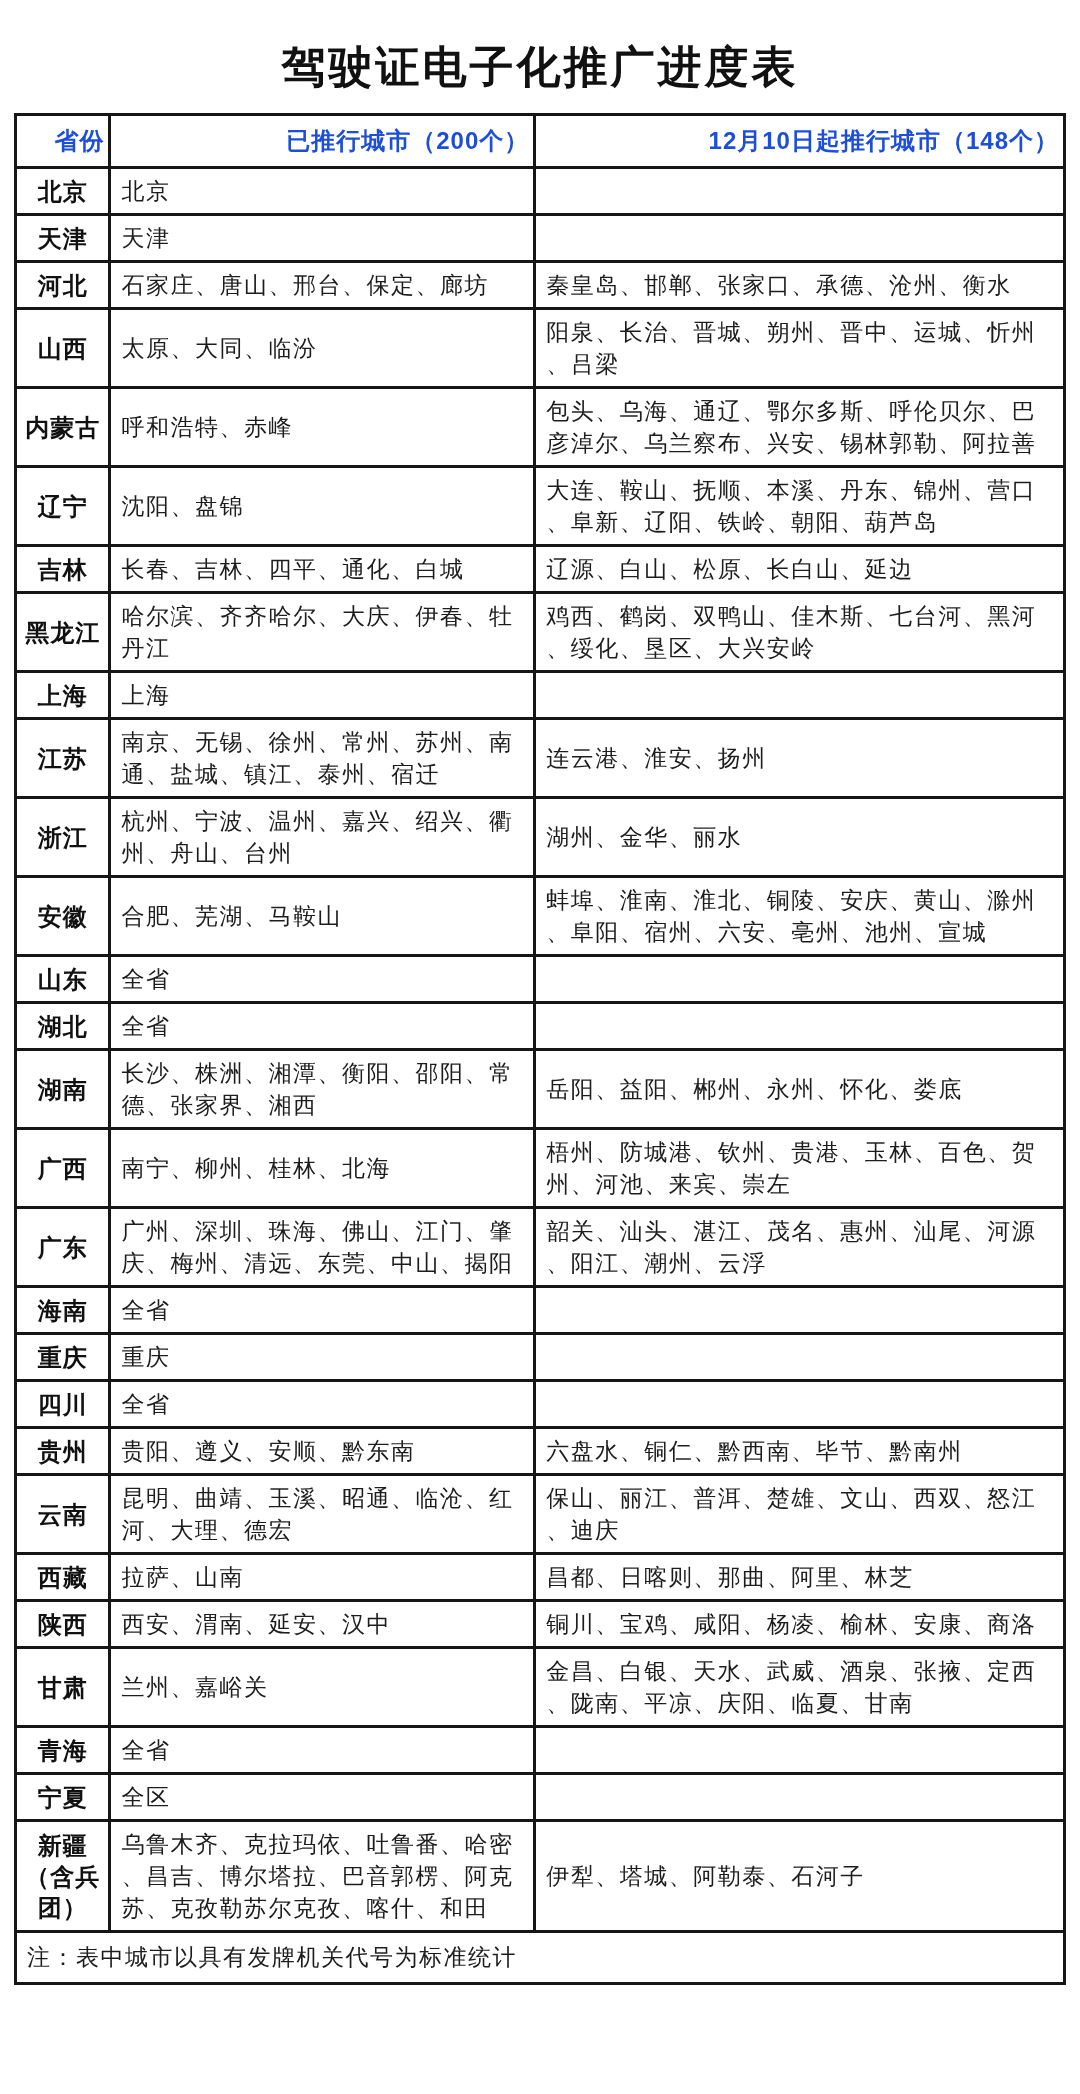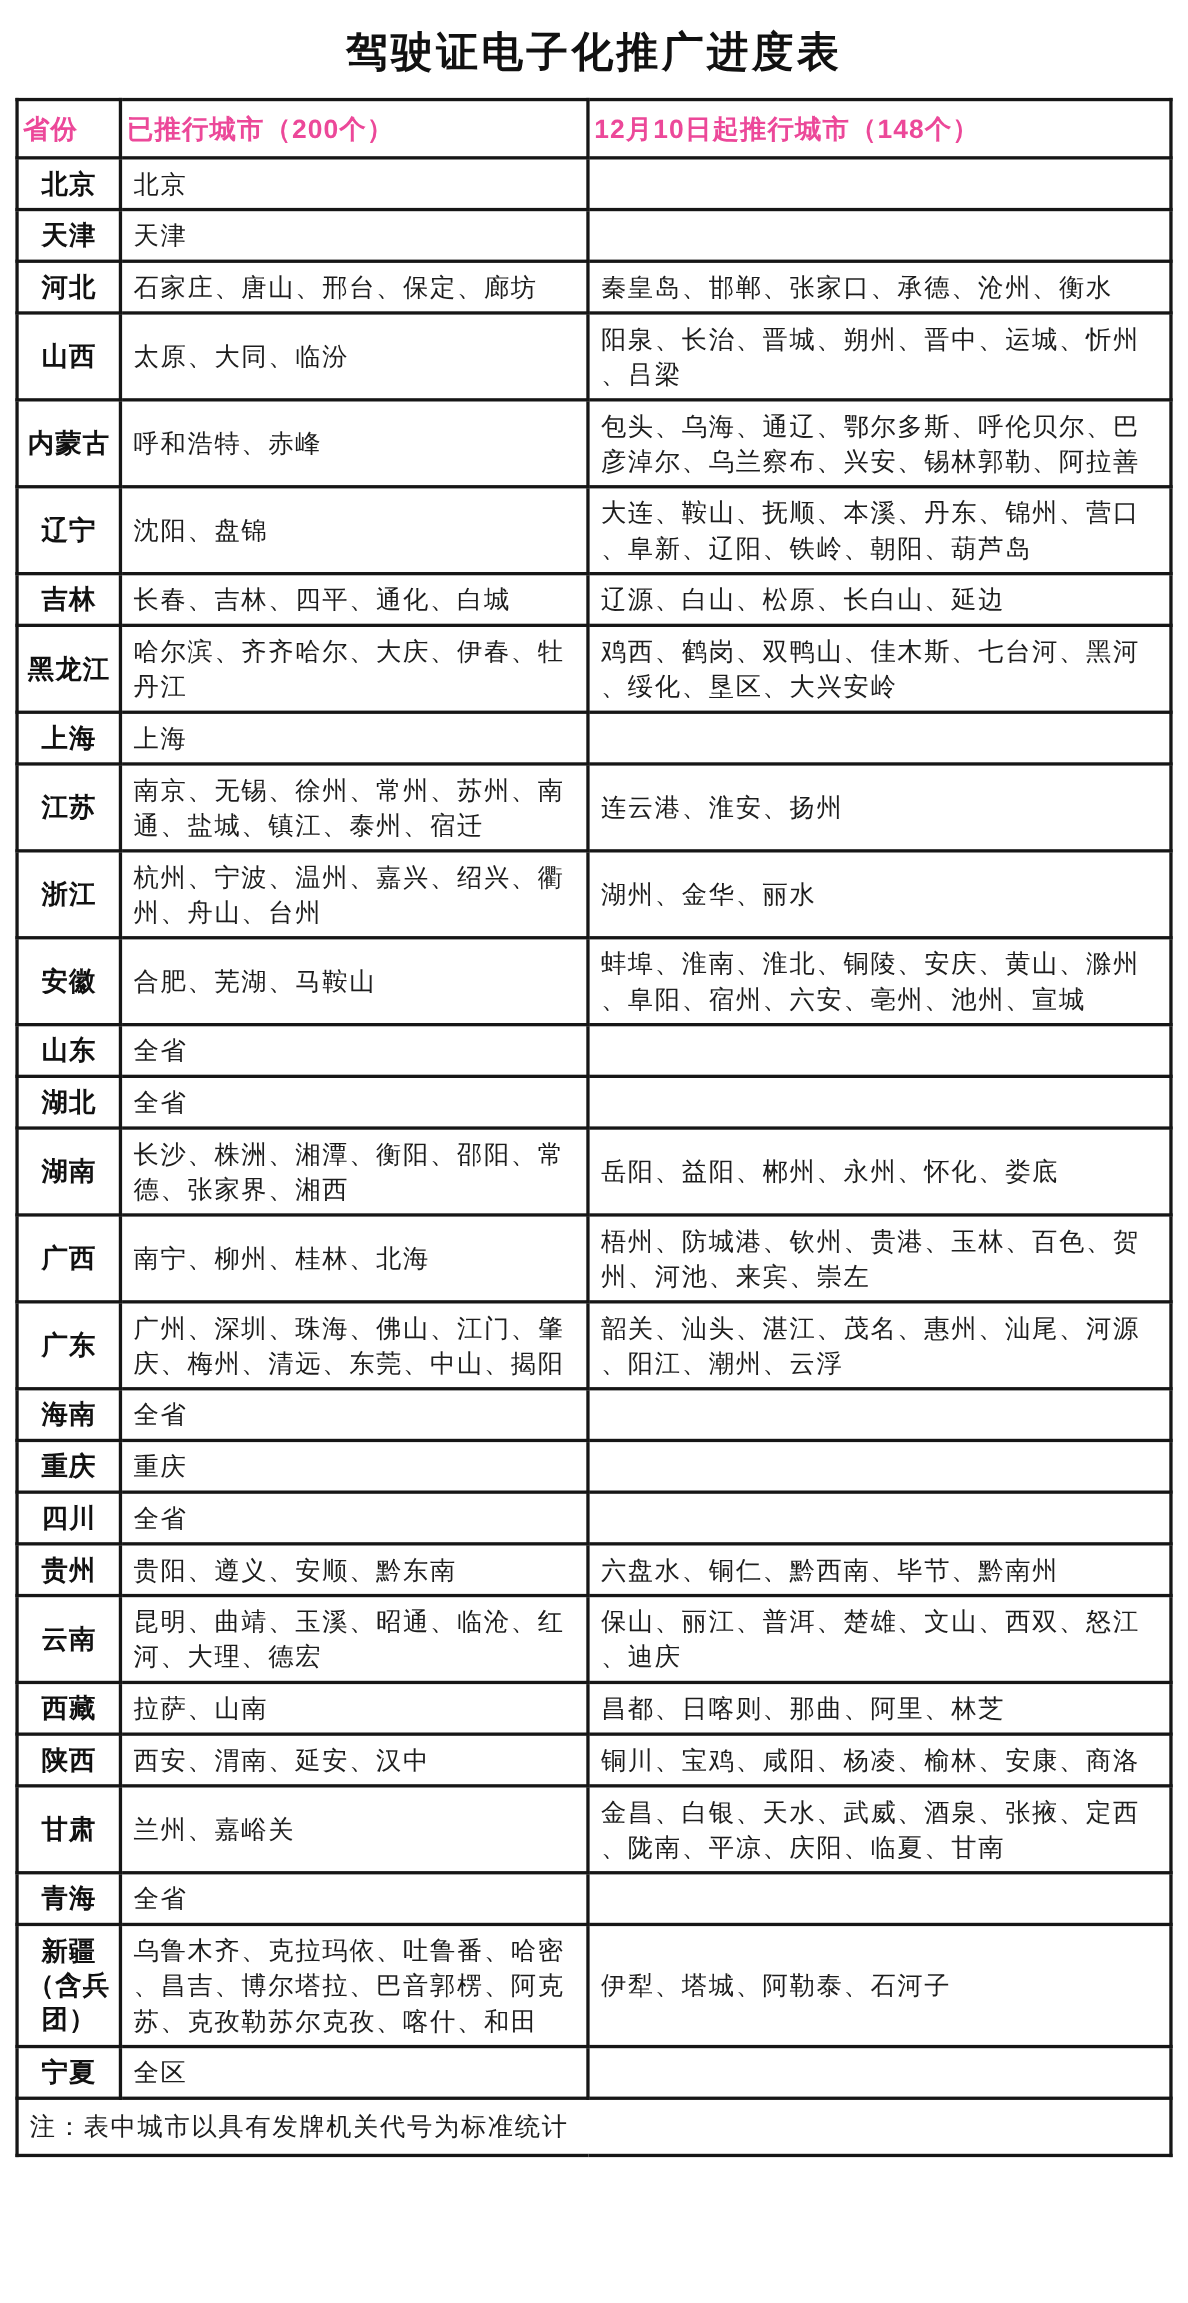--- a/index.html
+++ b/index.html
@@ -11,47 +11,47 @@
   }
   .page {
     width: 1080px;
     box-sizing: border-box;
     padding: 16px 14px 22px 14px;
     background: #ffffff;
   }
   .page-title {
     text-align: center;
     font-family: "Liberation Serif", serif;
-    font-size: 38px;
+    font-size: 44px;
     font-weight: bold;
     letter-spacing: 3px;
-    margin: 6px 0 16px 0;
+    margin: 22px 0 16px 0;
     color: #111111;
   }
   table.progress-table {
     width: 100%;
     border-collapse: collapse;
     table-layout: fixed;
     border: 3px solid #161616;
   }
   col.col-province   { width: 9%; }
   col.col-implemented{ width: 40.5%; }
   col.col-upcoming   { width: 50.5%; }
   th, td {
     border: 3px solid #161616;
     vertical-align: middle;
     box-sizing: border-box;
   }
   th {
     font-size: 24px;
     font-weight: bold;
     padding: 9px 4px;
-    text-align: left;
+    text-align: right;
     letter-spacing: 1px;
-    color: #ec4899;
+    color: #1d4ed8;
   }
   td.province-cell {
     font-size: 24px;
     font-weight: bold;
     text-align: center;
     padding: 6px 4px;
     line-height: 31px;
     letter-spacing: 1px;
     color: #111111;
   }
@@ -248,29 +248,29 @@
     <td class="cities-cell">金昌、白银、天水、武威、酒泉、张掖、定西、陇南、平凉、庆阳、临夏、甘南</td>
   </tr>
 
   <tr>
     <td class="province-cell">青海</td>
     <td class="cities-cell">全省</td>
     <td class="cities-cell"></td>
   </tr>
 
   <tr>
+    <td class="province-cell">宁夏</td>
+    <td class="cities-cell">全区</td>
+    <td class="cities-cell"></td>
+  </tr>
+
+  <tr>
     <td class="province-cell">新疆（含兵团）</td>
     <td class="cities-cell">乌鲁木齐、克拉玛依、吐鲁番、哈密、昌吉、博尔塔拉、巴音郭楞、阿克苏、克孜勒苏尔克孜、喀什、和田</td>
     <td class="cities-cell">伊犁、塔城、阿勒泰、石河子</td>
-  </tr>
-
-  <tr>
-    <td class="province-cell">宁夏</td>
-    <td class="cities-cell">全区</td>
-    <td class="cities-cell"></td>
   </tr>
 </tbody>
     <tfoot>
       <tr>
         <td class="note-cell" colspan="3">注：表中城市以具有发牌机关代号为标准统计</td>
       </tr>
     </tfoot>
   </table>
 
 </div>

